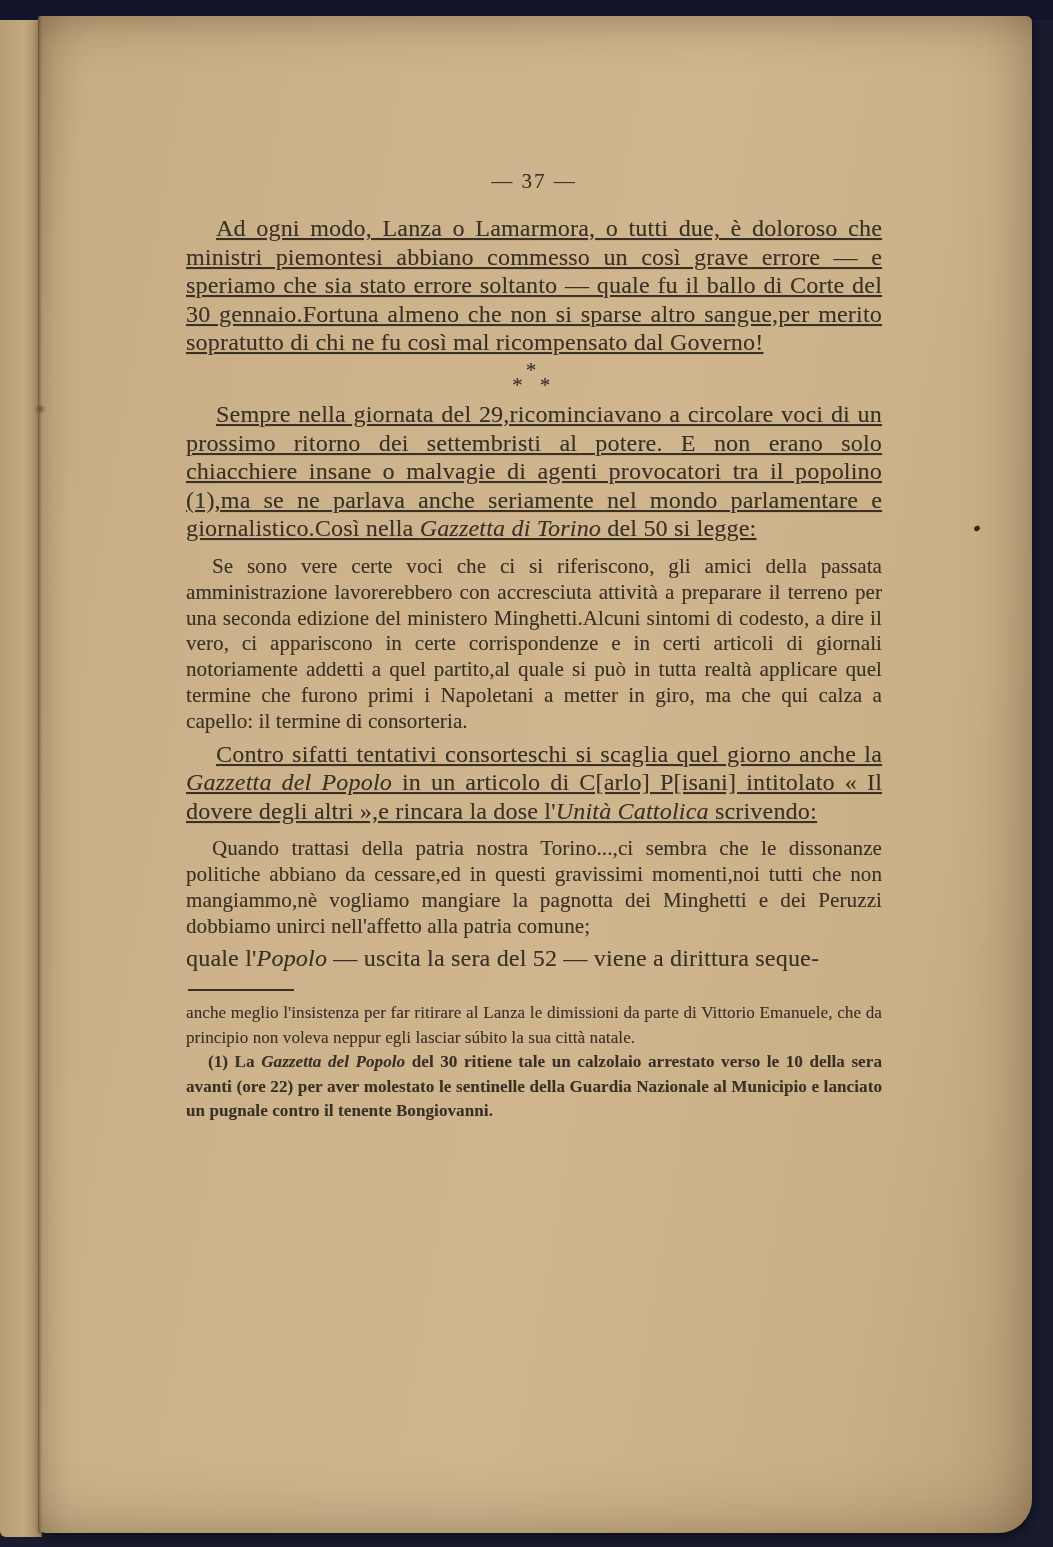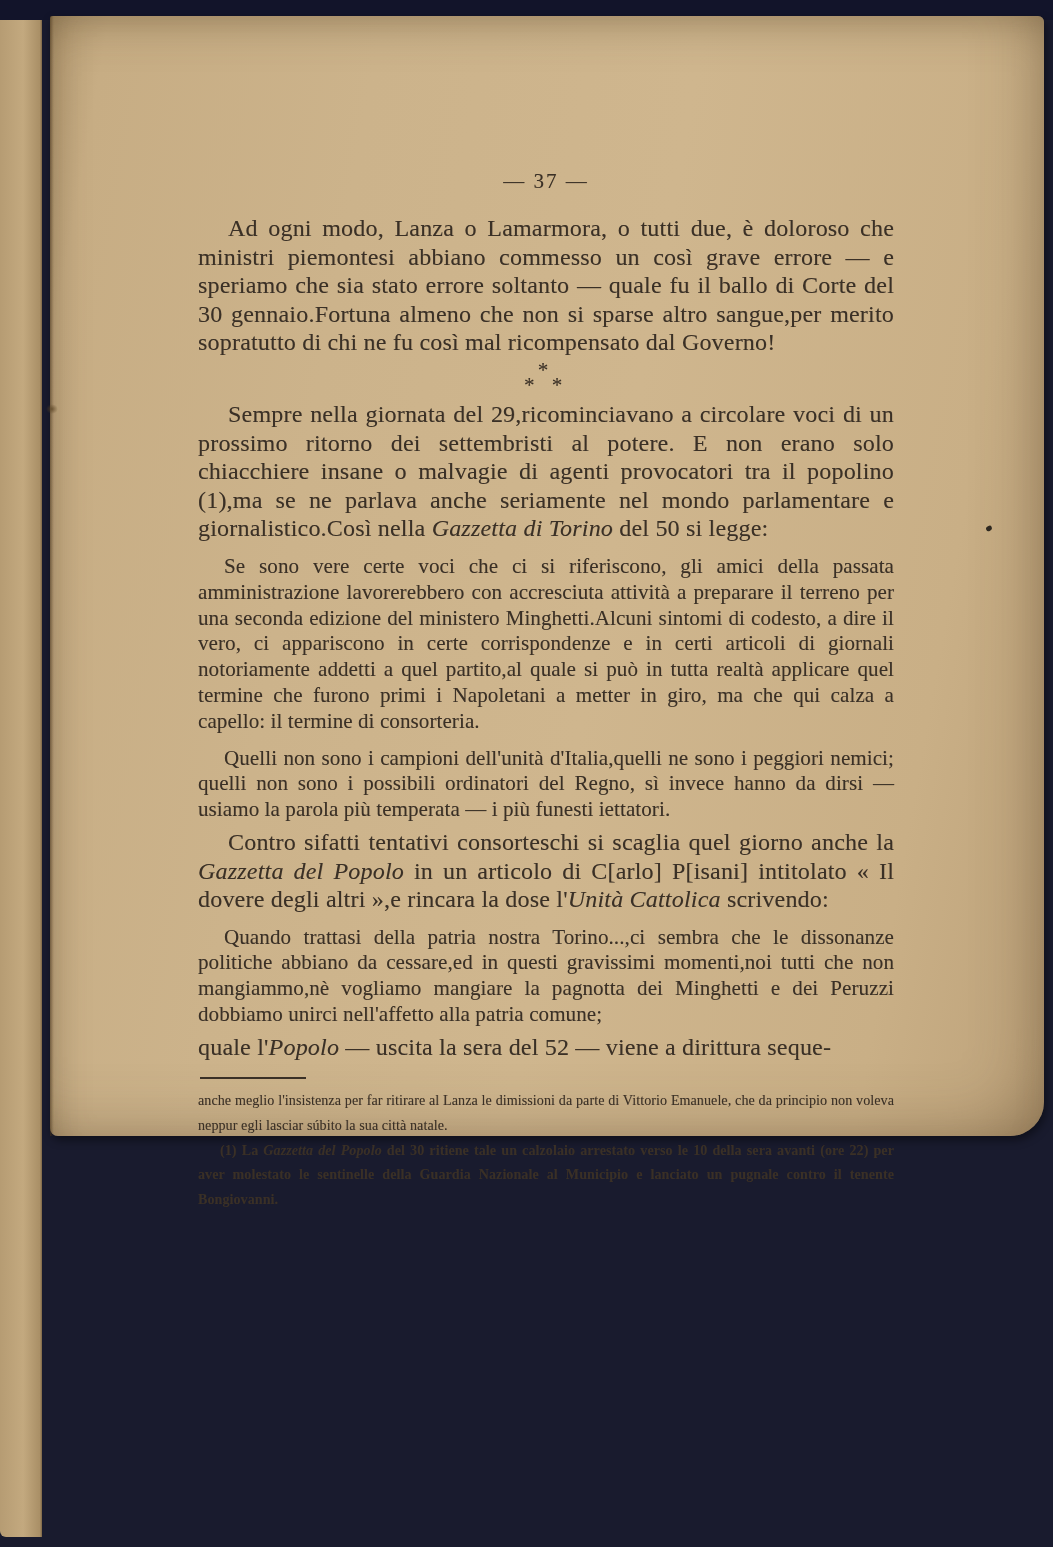--- a/index.html
+++ b/index.html
@@ -17,21 +17,21 @@
     background:#12142a;
   }
   
   .under-page{
     position:absolute;left:0;top:20px;width:42px;height:1517px;
     background:linear-gradient(90deg,#b69c73 0%,#c3a97f 55%,#a98f66 95%,#7c6647 100%);
     border-radius:0 0 0 6px;
   }
   
   .page{
-    position:absolute;left:50px;top:16px;width:994px;height:1120px;
+    position:absolute;left:38px;top:16px;width:994px;height:1517px;
     background:linear-gradient(100deg,#b99f76 0%,#c7ad84 5%,#ccb38b 28%,#cfb68e 55%,#c9af86 84%,#bda27a 100%);
     border-radius:3px 6px 34px 8px;
     box-shadow:
       inset 0 28px 45px -22px rgba(85,65,38,.38),
       inset -32px -28px 70px -34px rgba(80,60,35,.45),
       inset 26px 0 40px -28px rgba(80,60,35,.40),
       2px 4px 10px rgba(0,0,0,.45);
   }
   
   .crease{
@@ -53,32 +53,32 @@
     position:absolute;left:148px;top:152px;width:696px;
     color:#3a3026;
     text-shadow:.3px .3px 0 rgba(58,48,38,.30);
   }
   .page-number{
     text-align:center;font-size:21px;line-height:26px;
     letter-spacing:2px;margin:0 0 20px 0;
   }
   p{margin:0;padding:0;text-align:justify;}
   .main{font-size:24px;line-height:28.6px;letter-spacing:.2px;}
-  .indent{text-indent:30px;}
+  .indent{text-indent:30px;text-decoration:underline;}
   .small-indent{text-indent:14px;}
   .separator{
     text-align:center;font-size:21px;line-height:15px;
     margin:6px 0 7px 0;letter-spacing:6px;
   }
   .quote{font-size:21px;line-height:25.8px;text-indent:26px;margin-top:11px;letter-spacing:.1px;}
   .after-quote{margin-top:5px;}
   .fn-rule{
     width:106px;height:2px;background:#3a3026;margin:16px 0 10px 2px;
   }
-  .footnote{font-size:14px;line-height:24.6px;letter-spacing:.1px;}
+  .footnote{font-size:17px;line-height:24.6px;letter-spacing:.1px;}
   .footnote.fn-indent{text-indent:22px;font-weight:bold;}
   i{font-style:italic;}
 </style>
 </head>
 <body>
 
 <div class="scene">
   <div class="under-page"></div>
 
   <div class="page">
@@ -95,21 +95,20 @@
       <div class="separator">
         <div>*</div>
         <div>* *</div>
       </div>
 
       <p class="main indent"><span>Sempre nella giornata del 29,ricominciavano a circolare voci di un prossimo ritorno dei settembristi al potere. E non erano solo chiacchiere insane o malvagie di agenti provocatori tra il popolino (1),ma se ne parlava anche seriamente nel mondo parlamentare e giornalistico.Così nella </span><i>Gazzetta di Torino</i><span> del 50 si legge:</span></p>
 
       <p class="quote"><span>Se sono vere certe voci che ci si riferiscono, gli amici della passata amministrazione lavorerebbero con accresciuta attività a preparare il terreno per una seconda edizione del ministero Minghetti.Alcuni sintomi di codesto, a dire il vero, ci appariscono in certe corrispondenze e in certi articoli di giornali notoriamente addetti a quel partito,al quale si può in tutta realtà applicare quel termine che furono primi i Napoletani a metter in giro, ma che qui calza a capello: il termine di consorteria.</span></p>
 
 
-      <p class="quote"><span>Quelli non sono i campioni dell'unità d'Italia,quelli ne sono i peggiori nemici; quelli non sono i possibili ordinatori del Regno, sì invece hanno da dirsi — usiamo la parola più temperata — i più funesti iettatori.</span></p>
 
       <p class="main indent after-quote"><span>Contro sifatti tentativi consorteschi si scaglia quel giorno anche la </span><i>Gazzetta del Popolo</i><span> in un articolo di C[arlo] P[isani] intitolato « Il dovere degli altri »,e rincara la dose l'</span><i>Unità Cattolica</i><span> scrivendo:</span></p>
 
       <p class="quote"><span>Quando trattasi della patria nostra Torino...,ci sembra che le dissonanze politiche abbiano da cessare,ed in questi gravissimi momenti,noi tutti che non mangiammo,nè vogliamo mangiare la pagnotta dei Minghetti e dei Peruzzi dobbiamo unirci nell'affetto alla patria comune;</span></p>
 
       <p class="main after-quote"><span>quale l'</span><i>Popolo</i><span> — uscita la sera del 52 — viene a dirittura seque-</span></p>
 
       <div class="fn-rule"></div>
 
       <p class="footnote"><span>anche meglio l'insistenza per far ritirare al Lanza le dimissioni da parte di Vittorio Emanuele, che da principio non voleva neppur egli lasciar súbito la sua città natale.</span></p>

